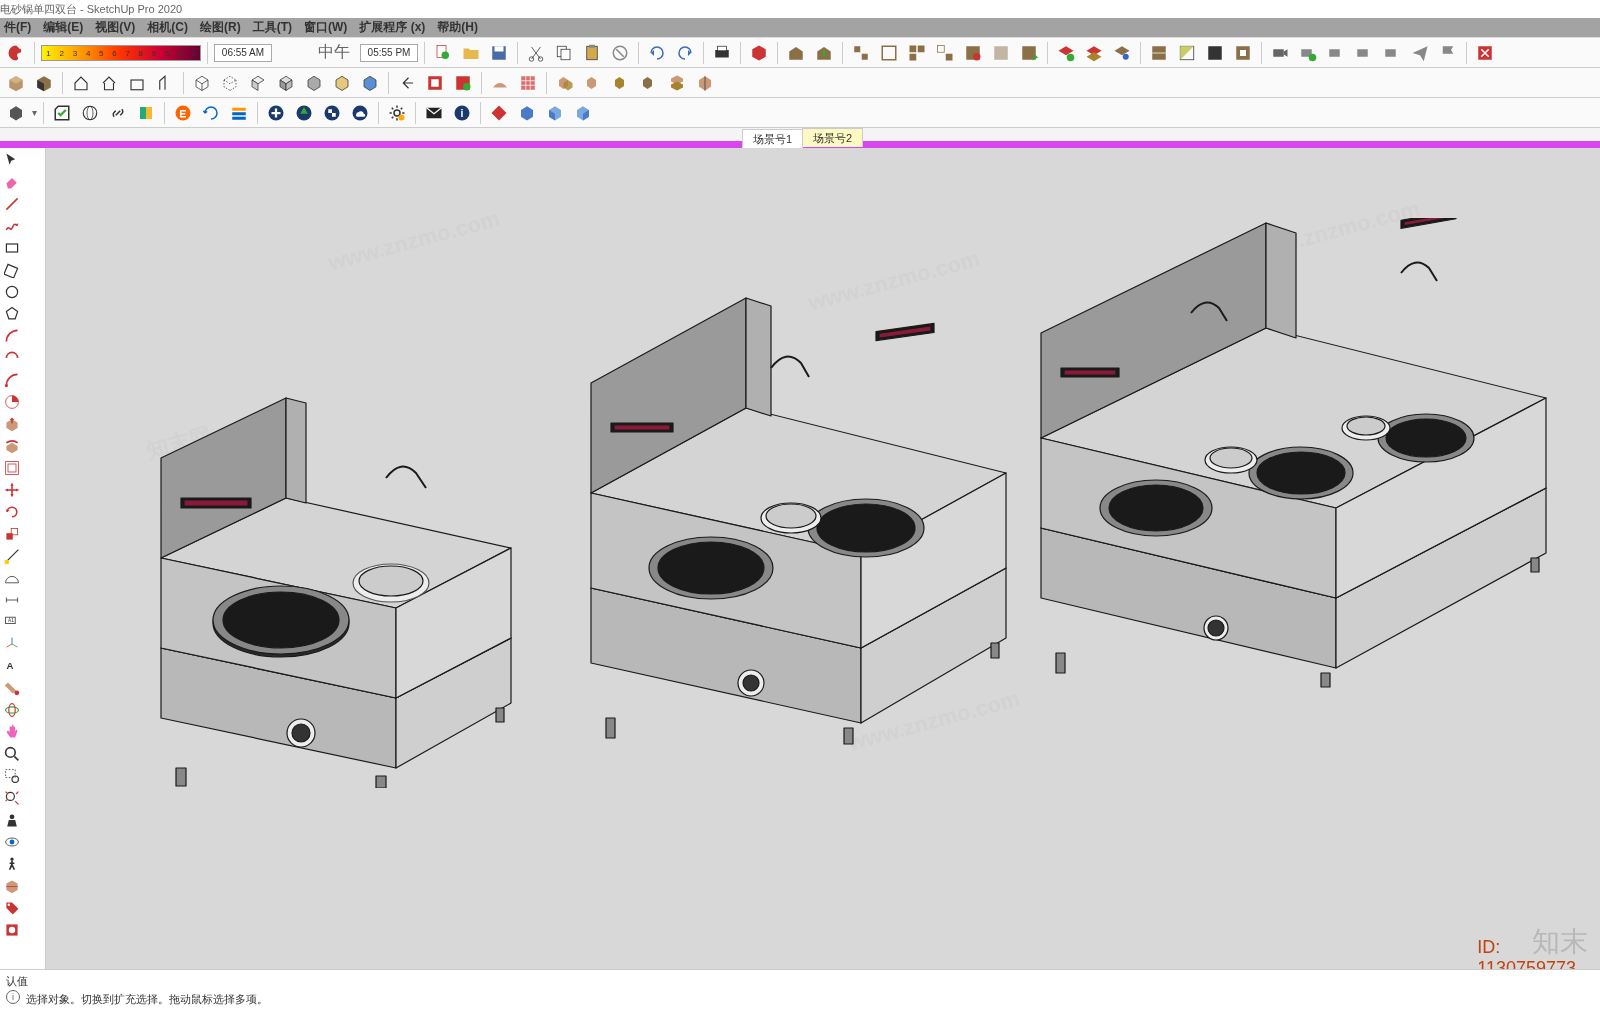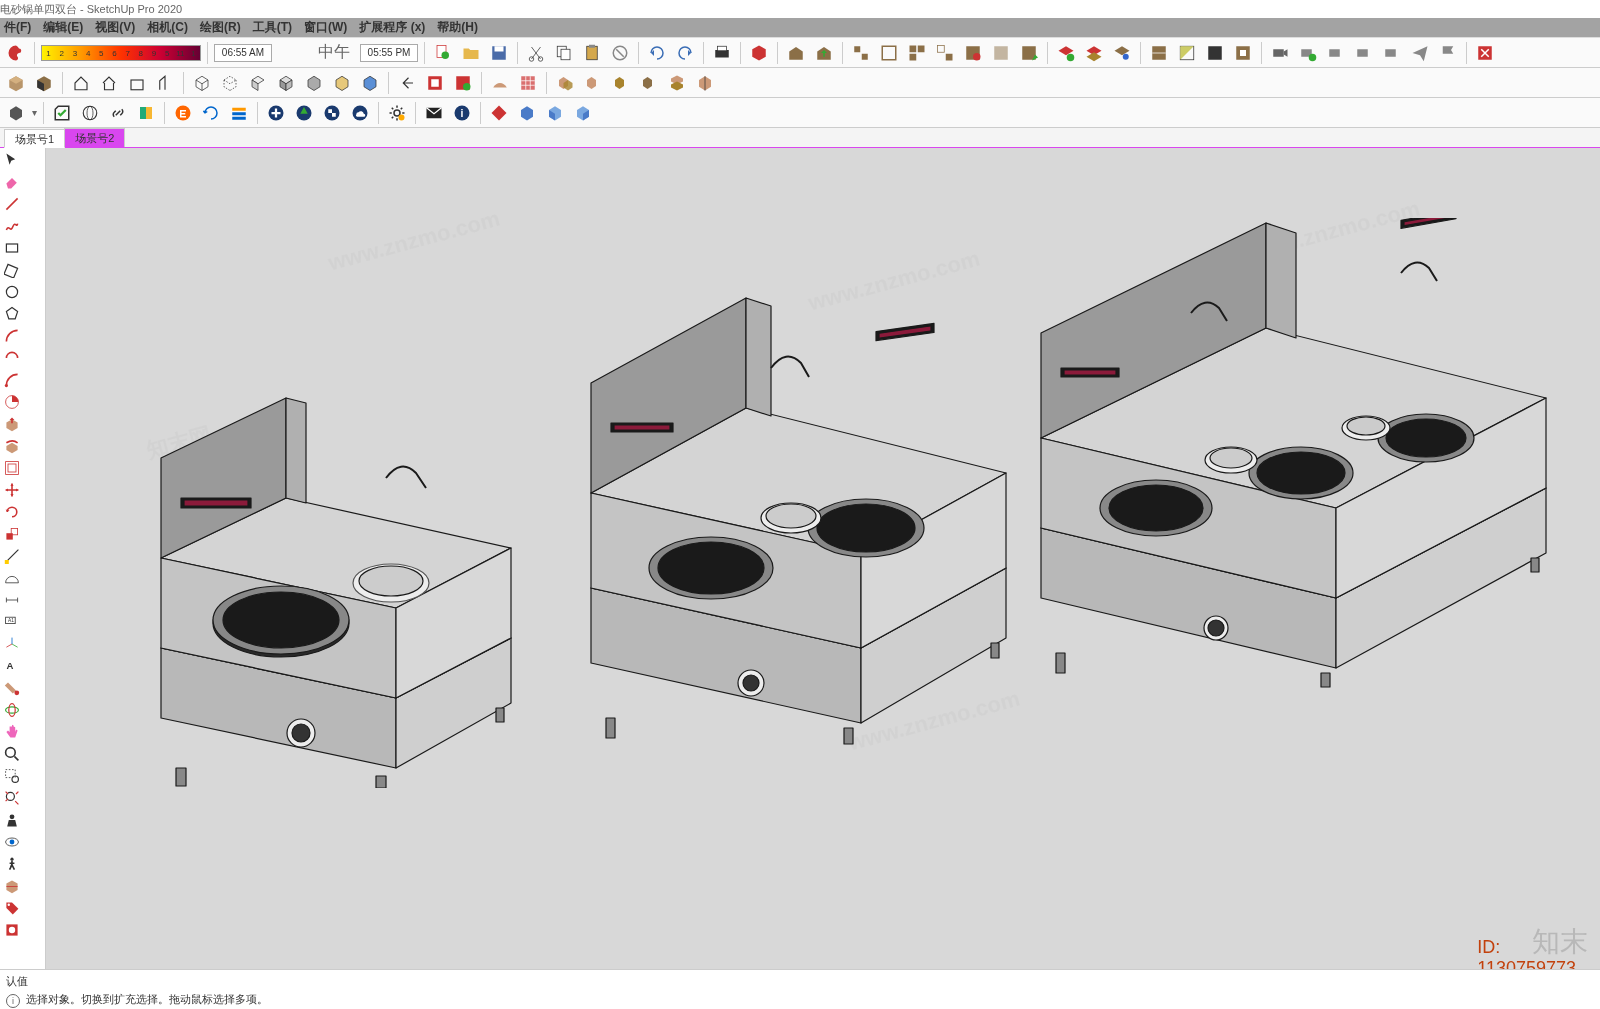--- a/index.html
+++ b/index.html
@@ -10,34 +10,34 @@
 .toolbar { background: #fafafa; border-bottom: 1px solid #ccc; padding: 2px 4px; display: flex; align-items: center; gap: 4px; flex-wrap: wrap; }
 .toolbar.row1 { height: 30px; }
 .toolbar.row2 { height: 30px; }
 .toolbar.row3 { height: 30px; }
 .tb-sep { width: 1px; height: 22px; background: #ccc; margin: 0 2px; }
 .tb-btn { width: 24px; height: 24px; display: inline-flex; align-items: center; justify-content: center; border-radius: 2px; cursor: pointer; }
 .tb-btn svg { width: 18px; height: 18px; }
 .gradient-bar { width: 160px; height: 16px; background: linear-gradient(to right, #fff200, #ff9900, #ff3300, #cc0033, #660033); border: 1px solid #999; position: relative; display: flex; }
 .grad-tick { flex: 1; text-align: center; font-size: 8px; color: #333; line-height: 16px; }
 .time-box { width: 58px; height: 18px; background: #fff; border: 1px solid #aaa; border-radius: 0; font-size: 10px; text-align: center; line-height: 16px; color: #333; }
-.tabs { height: 20px; background: #f4f4f4; border-bottom: 1px solid #d946ef; display: flex; padding-left: 4px; }
-.tab { padding: 0 10px; height: 19px; line-height: 19px; font-size: 11px; color: #333; background: #d946ef; border: 1px solid #ccc; border-bottom: none; margin-right: -1px; cursor: pointer; }
+.tabs { height: 20px; background: #f4f4f4; border-bottom: 7px solid #d946ef; display: flex; padding-left: 4px; justify-content: center; }
+.tab { padding: 0 10px; height: 19px; line-height: 19px; font-size: 11px; color: #333; background: #fef9c3; border: 1px solid #ccc; border-bottom: none; margin-right: -1px; cursor: pointer; }
 .tab.active { background: #fff; border-bottom: 1px solid #fff; position: relative; top: 1px; }
 .main { position: absolute; top: 148px; left: 0; right: 0; bottom: 40px; display: flex; }
 .left-tools { width: 46px; background: #fff; border-right: 1px solid #ccc; display: flex; flex-direction: column; flex-wrap: wrap; align-content: flex-start; gap: 2px; padding: 2px; }
 .lt-btn { width: 20px; height: 20px; display: inline-flex; align-items: center; justify-content: center; cursor: pointer; }
 .lt-btn svg { width: 16px; height: 16px; }
 .viewport { flex: 1; background: #d8d8d8; position: relative; overflow: hidden; }
 .stove { position: absolute; }
 .watermark-logo { position: absolute; color: rgba(200,200,200,0.35); font-size: 22px; font-weight: bold; transform: rotate(-15deg); pointer-events: none; }
 .watermark-text { position: absolute; bottom: 8px; right: 12px; color: #b8b8b8; font-size: 28px; font-weight: 300; }
 .watermark-id { position: absolute; bottom: -18px; right: 12px; color: #c2410c; font-size: 18px; }
 .statusbar { position: absolute; bottom: 0; left: 0; right: 0; height: 40px; background: #fff; border-top: 1px solid #ccc; display: flex; flex-direction: column; padding: 2px 6px; }
-.status-row { height: 18px; line-height: 18px; font-size: 11px; color: #333; display: flex; align-items: flex-end; gap: 6px; }
+.status-row { height: 18px; line-height: 18px; font-size: 11px; color: #333; display: flex; align-items: flex-start; gap: 6px; }
 .info-icon { width: 14px; height: 14px; border: 1px solid #666; border-radius: 50%; display: inline-flex; align-items: center; justify-content: center; font-size: 9px; color: #666; }
 .noon-label { font-size: 16px; color: #666; padding: 0 6px; margin-left: 36px; }
 </style>
 </head>
 <body>
 
 <div class="titlebar"><span>电砂锅单四双台 - SketchUp Pro 2020</span></div>
 
 <div class="menubar">
   <span>件(F)</span>

